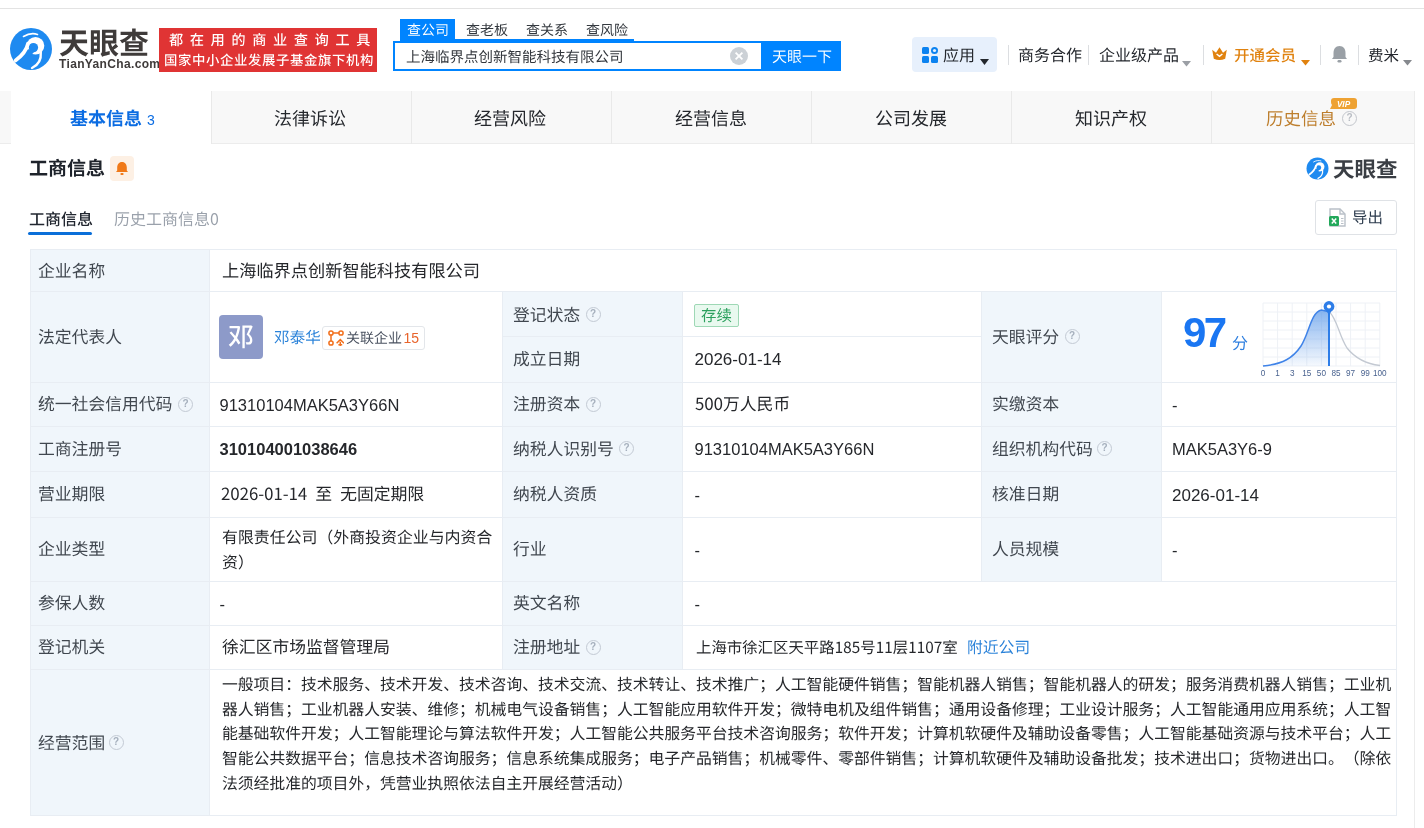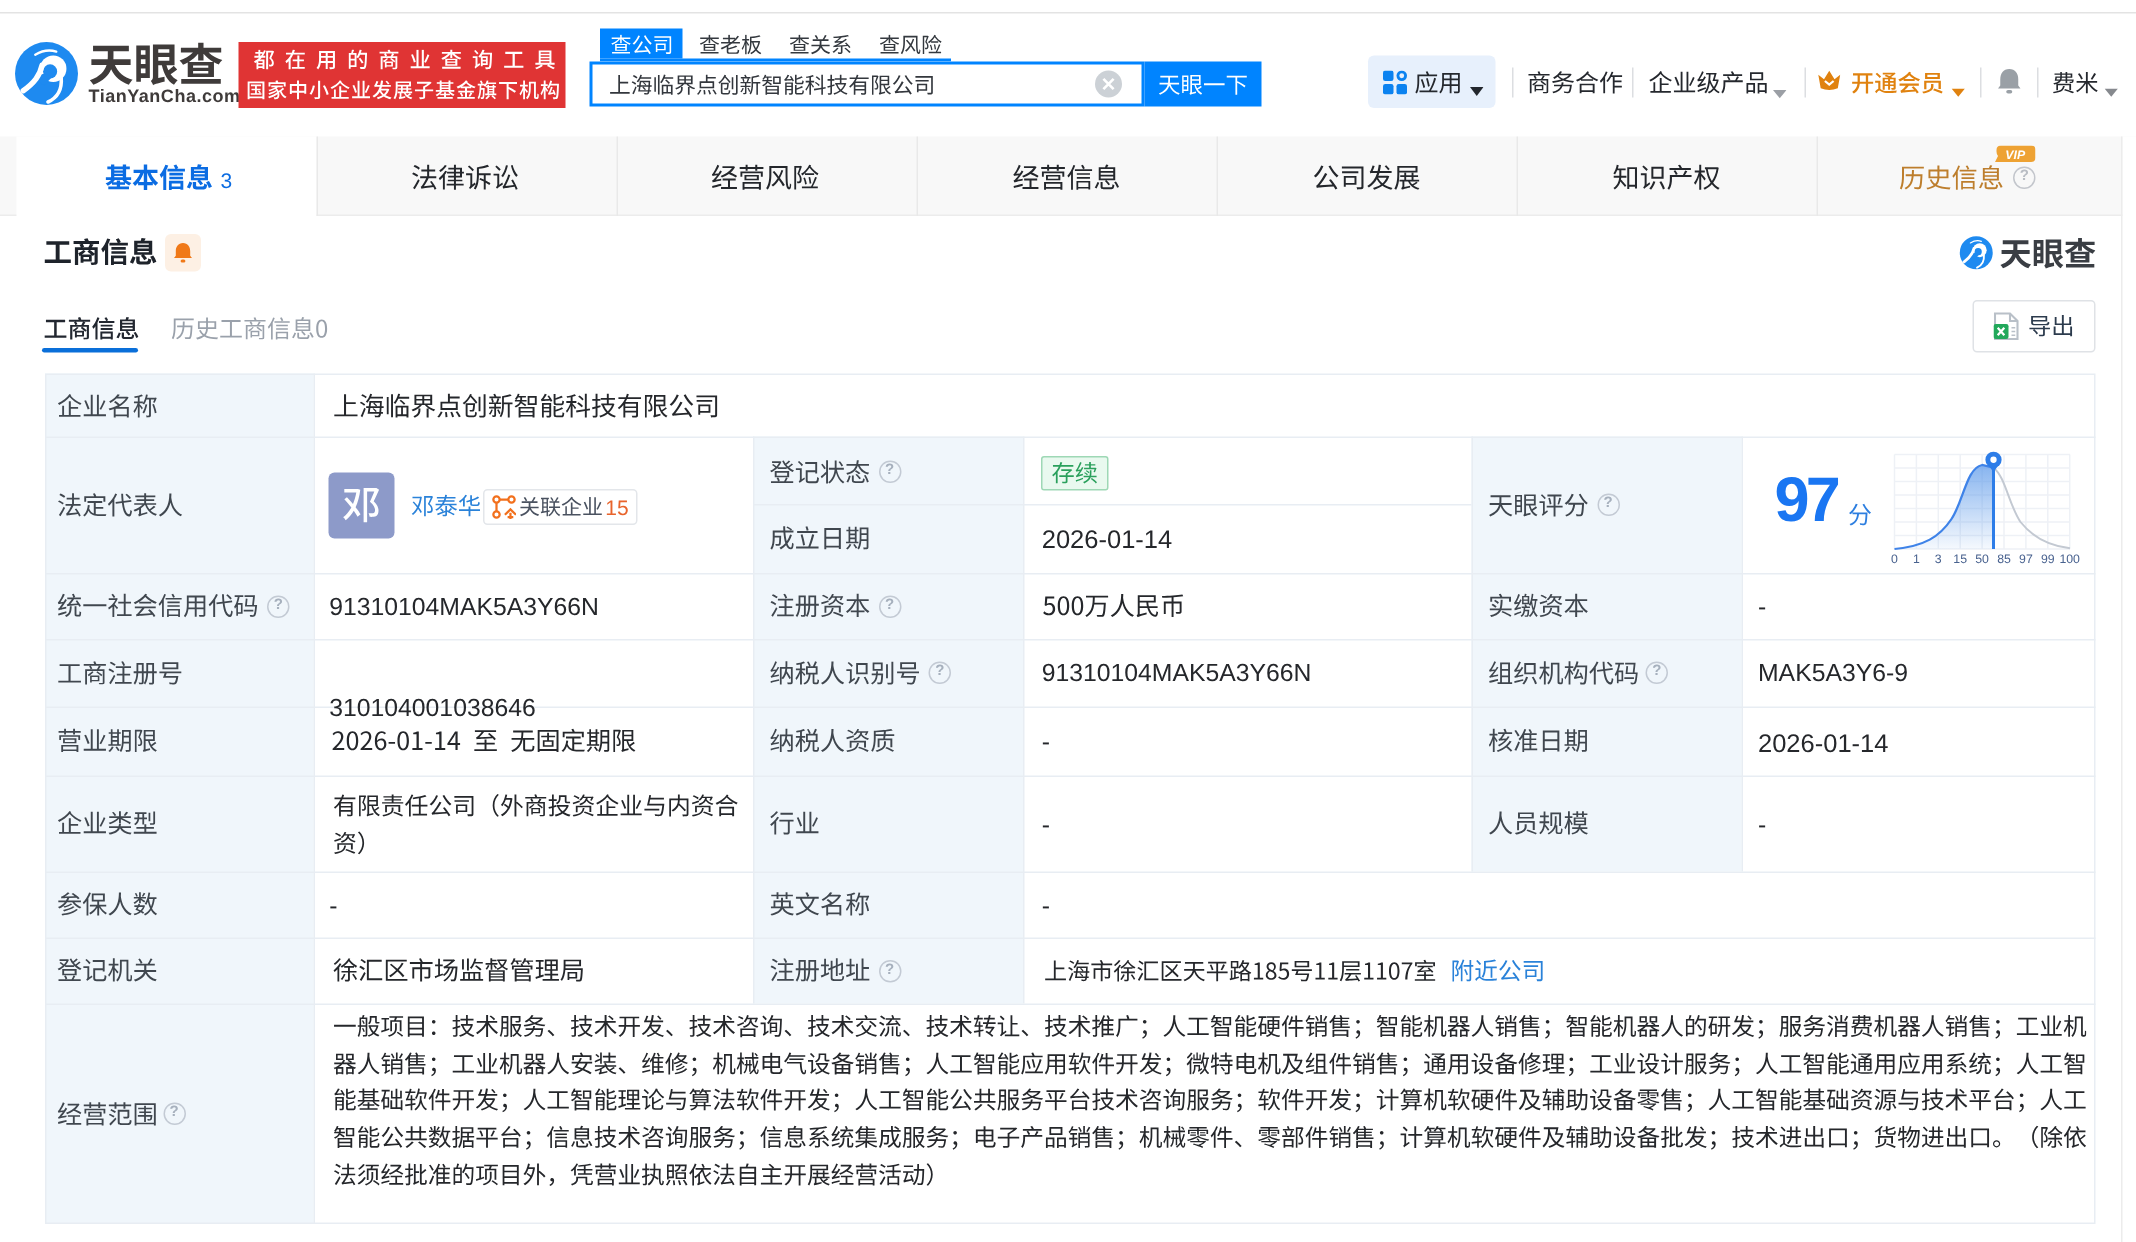--- a/index.html
+++ b/index.html
@@ -1034,21 +1034,21 @@
         <use href="#g94" x="555"></use>
         <use href="#g94" x="1110"></use>
         <use href="#g157" x="1665"></use>
         <use href="#g102" x="2665"></use>
         <use href="#g158" x="3665"></use>
         <use href="#g159" x="4665"></use>
       </g>
     </svg>
   </div>
 <div class="a lt" style="left:1172.0px;top:397.0px;font-size:16.5px;color:#25272b;font-weight:400;font-family:'Liberation Sans',sans-serif;line-height:1">-</div>
-<div class="a lt" style="left:219.5px;top:464px;font-size:16.5px;color:#25272b;font-weight:400;font-family:'Liberation Sans',sans-serif;line-height:1">310104001038646</div>
+<div class="a lt" style="left:219.5px;top:441.0px;font-size:16.5px;color:#25272b;font-weight:700;font-family:'Liberation Sans',sans-serif;line-height:1">310104001038646</div>
 <div class="a lt" style="left:694.5px;top:441.0px;font-size:16.5px;color:#25272b;font-weight:400;font-family:'Liberation Sans',sans-serif;line-height:1">91310104MAK5A3Y66N</div>
 <div class="a lt" style="left:1172.0px;top:441.0px;font-size:16.5px;color:#25272b;font-weight:400;font-family:'Liberation Sans',sans-serif;line-height:1">MAK5A3Y6-9</div>
 <div class="a" style="left:220.5px;top:485.2px">
     <svg class="t" width="203.2" height="20" viewBox="0 0 203.2 20">
       <g fill="#25272b" transform="translate(0,15) scale(0.016800,-0.016800)">
         <use href="#g160" x="0"></use>
         <use href="#g94" x="555"></use>
         <use href="#g160" x="1110"></use>
         <use href="#g161" x="1665"></use>
         <use href="#g162" x="2220"></use>

